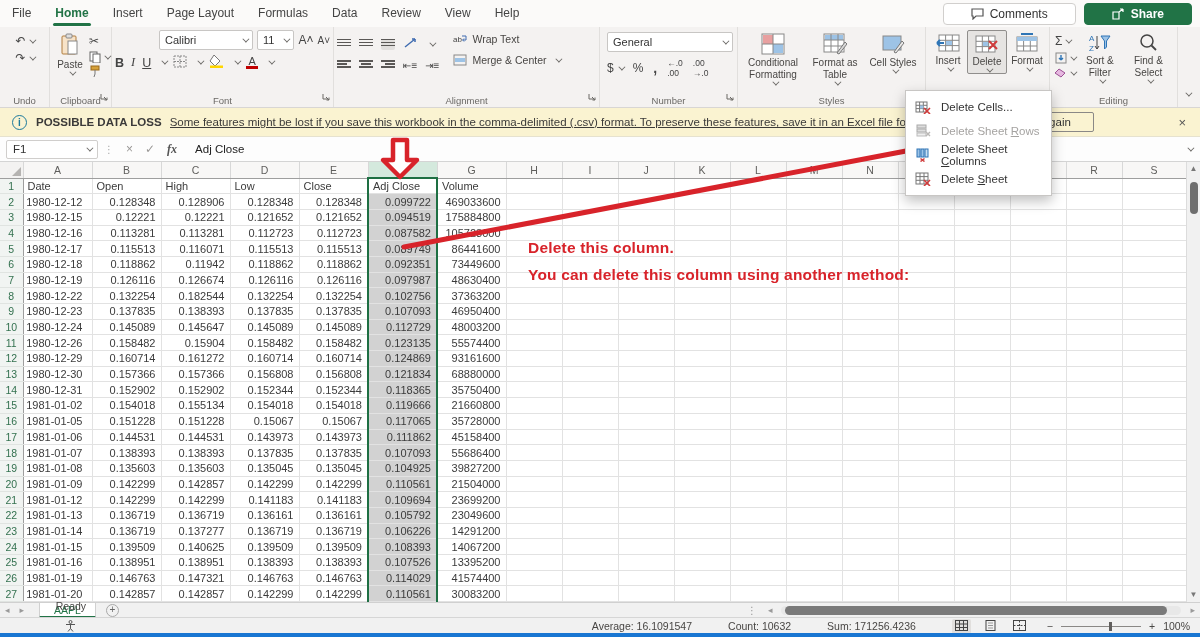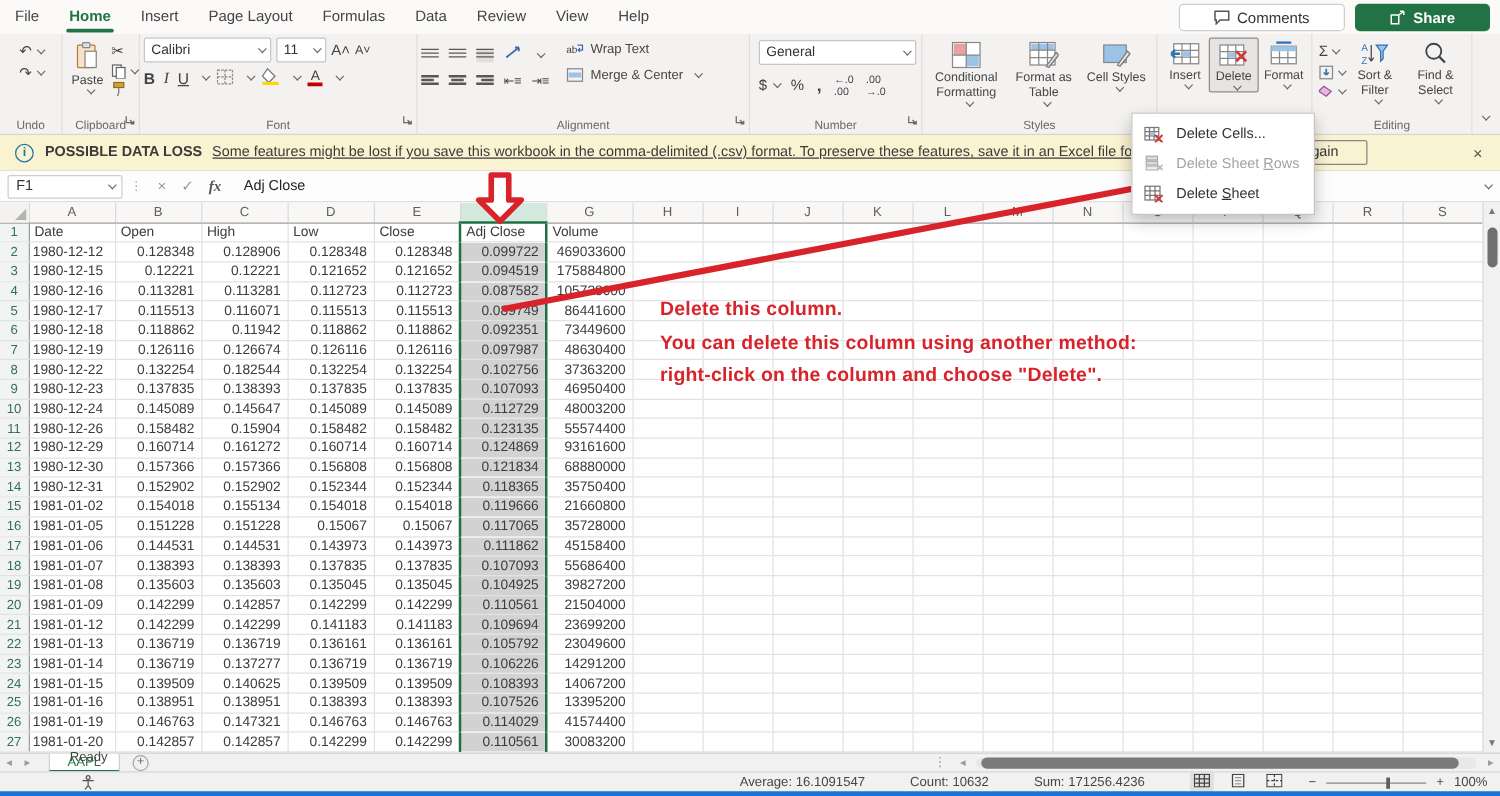--- a/index.html
+++ b/index.html
@@ -195,21 +195,21 @@
         </div>
       </div>
       <div class="glabel"><span>Clipboard</span></div>
       <span class="launcher"><svg width="8" height="8" viewBox="0 0 8 8">
             <path d="M1 1v5h5M4 4l3 3M7 4.5V7H4.5" fill="none" stroke="#6a6865"></path>
           </svg></span>
     </div>
 
     <div class="rgroup" style="width:222px;">
       <div style="width:100%;">
-        <div style="display:flex; gap:4px; align-items:center;">
+        <div style="display:flex; gap:4px; align-items:center;margin-left:44px;">
           <div class="combo" style="width:102px;">
               <span>Calibri</span>
               <span class="chv"></span>
             </div>
           <div class="combo" style="width:40px;">
               <span>11</span>
               <span class="chv"></span>
             </div>
           <span style="font-size:12px;color:#444;">A˄</span>
           <span style="font-size:10px;color:#444;">A˅</span>
@@ -1113,21 +1113,20 @@
     <div class="varrow dn">▼</div>
   </div>
 
   <svg class="overlay-svg">
     <polygon points="393,140 407,140 407,160 417,160 400,177 383,160 393,160" fill="#ffffff" stroke="#d8232a" stroke-width="4.5" stroke-linejoin="round"></polygon>
     <line x1="906" y1="151" x2="404" y2="247" stroke="#d8232a" stroke-width="5" stroke-linecap="round"></line>
   </svg>
   <div class="redtext">
     <div>Delete this column.</div>
     <div>You can delete this column using another method:</div>
-    <div>right-click on the column and choose "Delete".</div>
   </div>
 
   <div class="dropdown">
       <div class="mitem">
         <span style="display: inline-flex;">
           <svg width="16" height="14" viewBox="0 0 16 14">
             <rect x="1" y="2" width="11" height="10" fill="#fff" stroke="#777"></rect>
             <path d="M1 5.3h11M1 8.6h11M4.6 2v10M8.3 2v10" stroke="#777"></path>
             <rect x="5" y="5.5" width="3.4" height="3" fill="#9dc3e6"></rect>
             <path d="M9 8l6 6M15 8l-6 6" stroke="#d03a3a" stroke-width="1.6"></path>
@@ -1138,20 +1137,31 @@
       <div class="mitem disabled">
         <span style="display: inline-flex;">
           <svg width="16" height="14" viewBox="0 0 16 14">
             <rect x="2" y="1" width="9" height="3" fill="#ddd" stroke="#aaa"></rect>
             <rect x="2" y="5" width="9" height="3" fill="#ddd" stroke="#aaa"></rect>
             <rect x="2" y="9" width="9" height="3" fill="#eee" stroke="#bbb"></rect>
             <path d="M11 8l4 4M15 8l-4 4" stroke="#b9b7b5" stroke-width="1.4"></path>
           </svg>
         </span>
         <span>Delete Sheet <u>R</u>ows</span>
+      </div>
+      <div class="mitem">
+        <span style="display: inline-flex;">
+          <svg width="16" height="14" viewBox="0 0 16 14">
+            <rect x="2" y="1" width="3" height="8" fill="#9dc3e6" stroke="#2e75b6"></rect>
+            <rect x="6" y="1" width="3" height="8" fill="#9dc3e6" stroke="#2e75b6"></rect>
+            <rect x="10" y="1" width="3" height="8" fill="#c9dff2" stroke="#2e75b6"></rect>
+            <path d="M5.5 10.5l4 3M9.5 10.5l-4 3" stroke="#d03a3a" stroke-width="1.5"></path>
+          </svg>
+        </span>
+        <span>Delete Sheet <u>C</u>olumns</span>
       </div>
       <div class="mitem">
         <span style="display: inline-flex;">
           <svg width="16" height="14" viewBox="0 0 16 14">
             <rect x="1" y="1" width="12" height="11" fill="#fff" stroke="#777"></rect>
             <path d="M1 4.6h12M1 8.3h12M5 1v11M9 1v11" stroke="#777"></path>
             <path d="M9 8l6 6M15 8l-6 6" stroke="#d03a3a" stroke-width="1.6"></path>
           </svg>
         </span>
         <span>Delete <u>S</u>heet</span>

